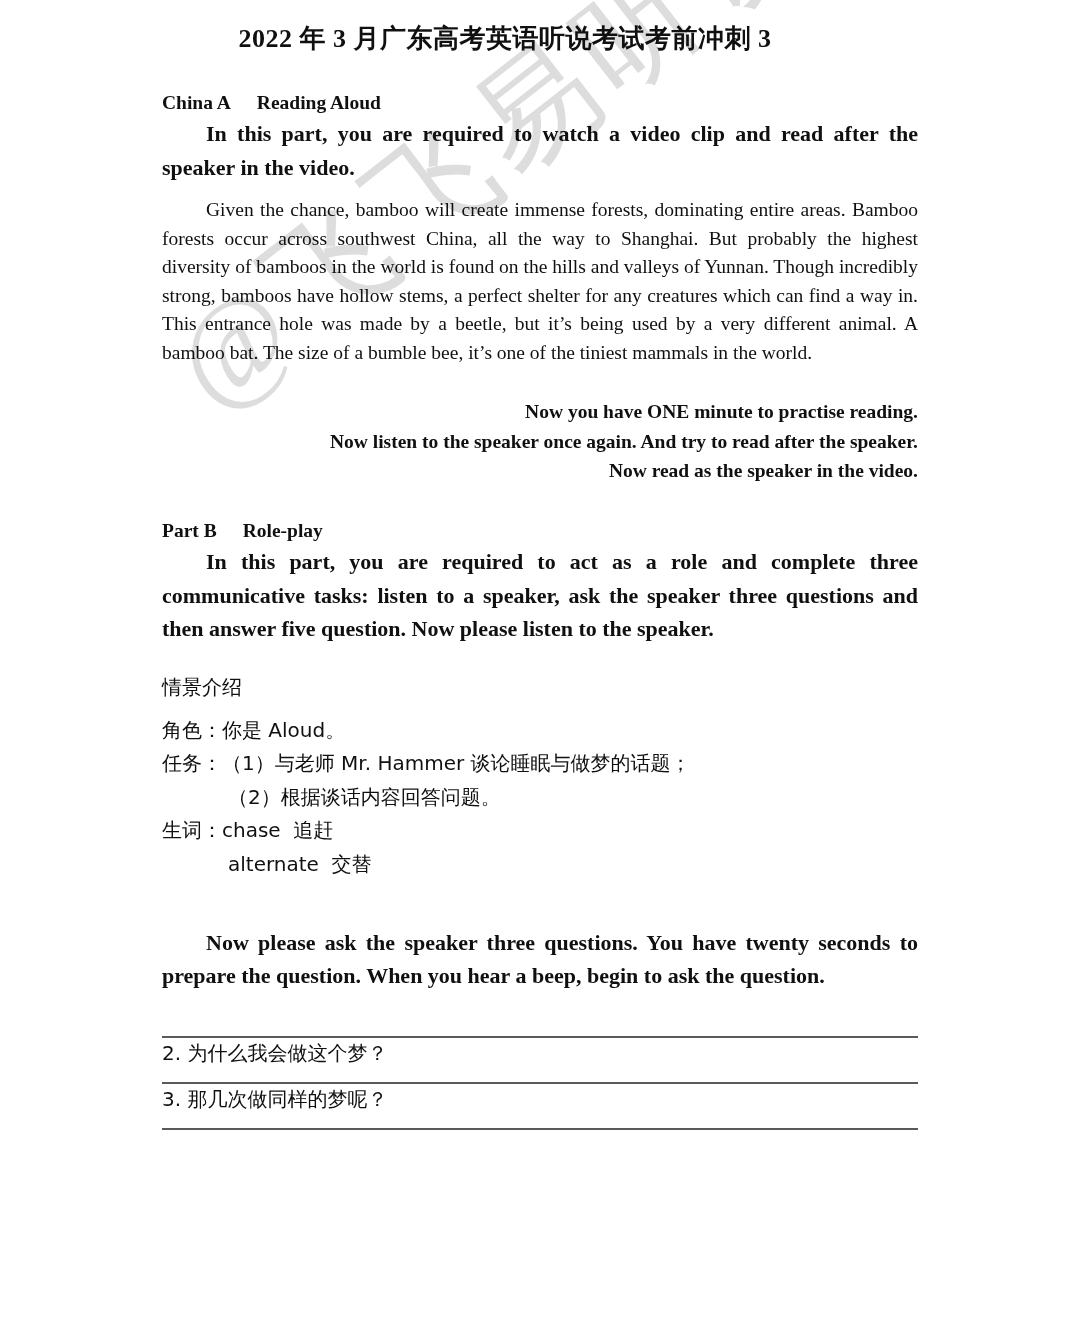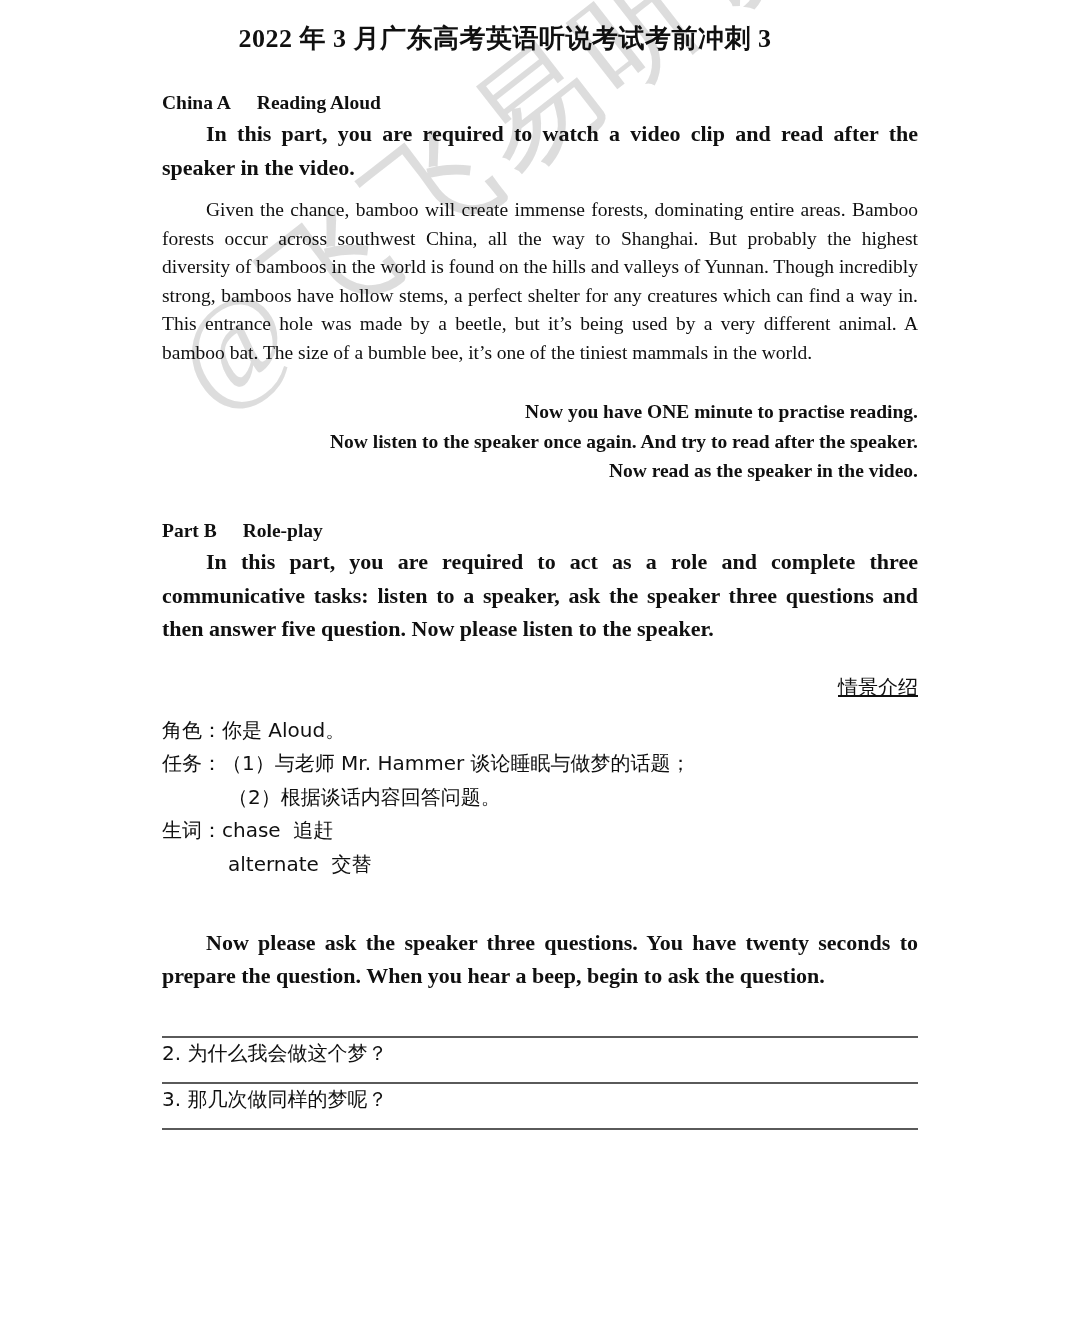--- a/index.html
+++ b/index.html
@@ -104,26 +104,25 @@
   }
 
   .spacer-12 { height: 12px; }
   .spacer-26 { height: 26px; }
   .spacer-30 { height: 30px; }
   .spacer-34 { height: 34px; }
   .spacer-44 { height: 44px; }
 
   
   .cn-center {
-    text-align: right;
+    text-align: left;
     font-size: 20px;
     line-height: 1.5;
     font-family: "DejaVu Sans", "Liberation Sans", sans-serif;
     margin: 0;
-    text-decoration: underline;
   }
   .cn-line {
     font-size: 20px;
     line-height: 1.68;
     font-family: "DejaVu Sans", "Liberation Sans", sans-serif;
     margin: 0;
     white-space: pre;
   }
   .cn-line.indent-1 { padding-left: 66px; }
   .cn-line.indent-2 { padding-left: 66px; }

